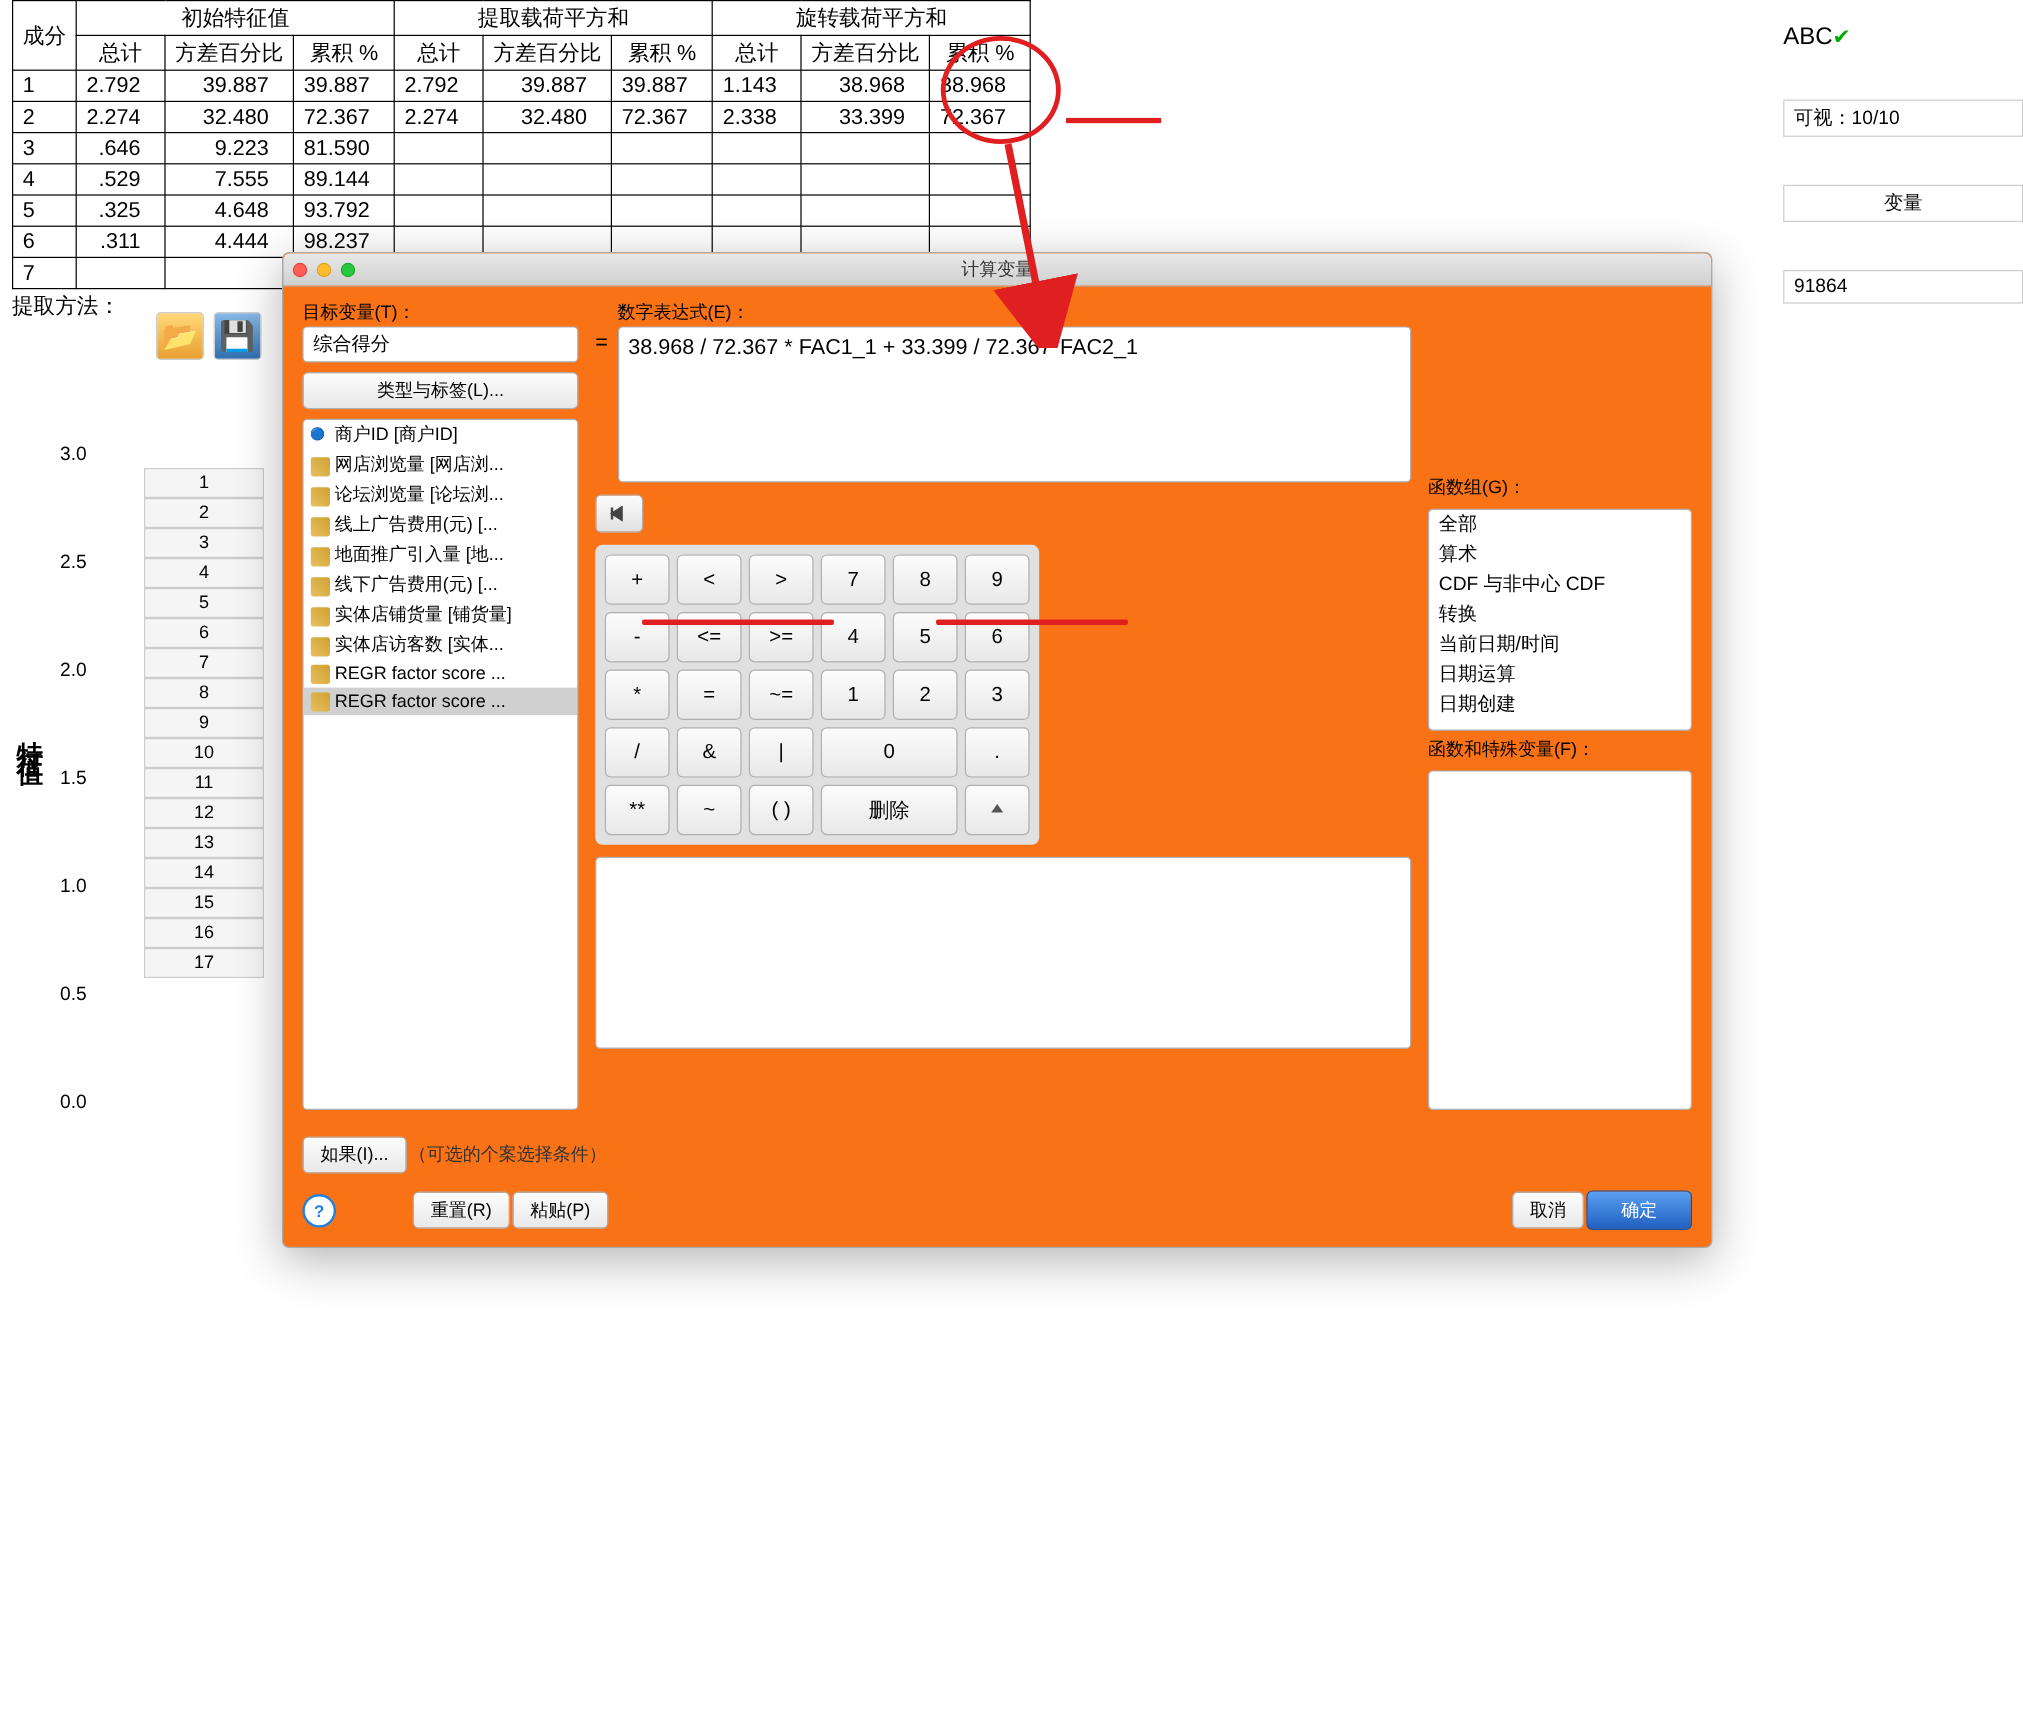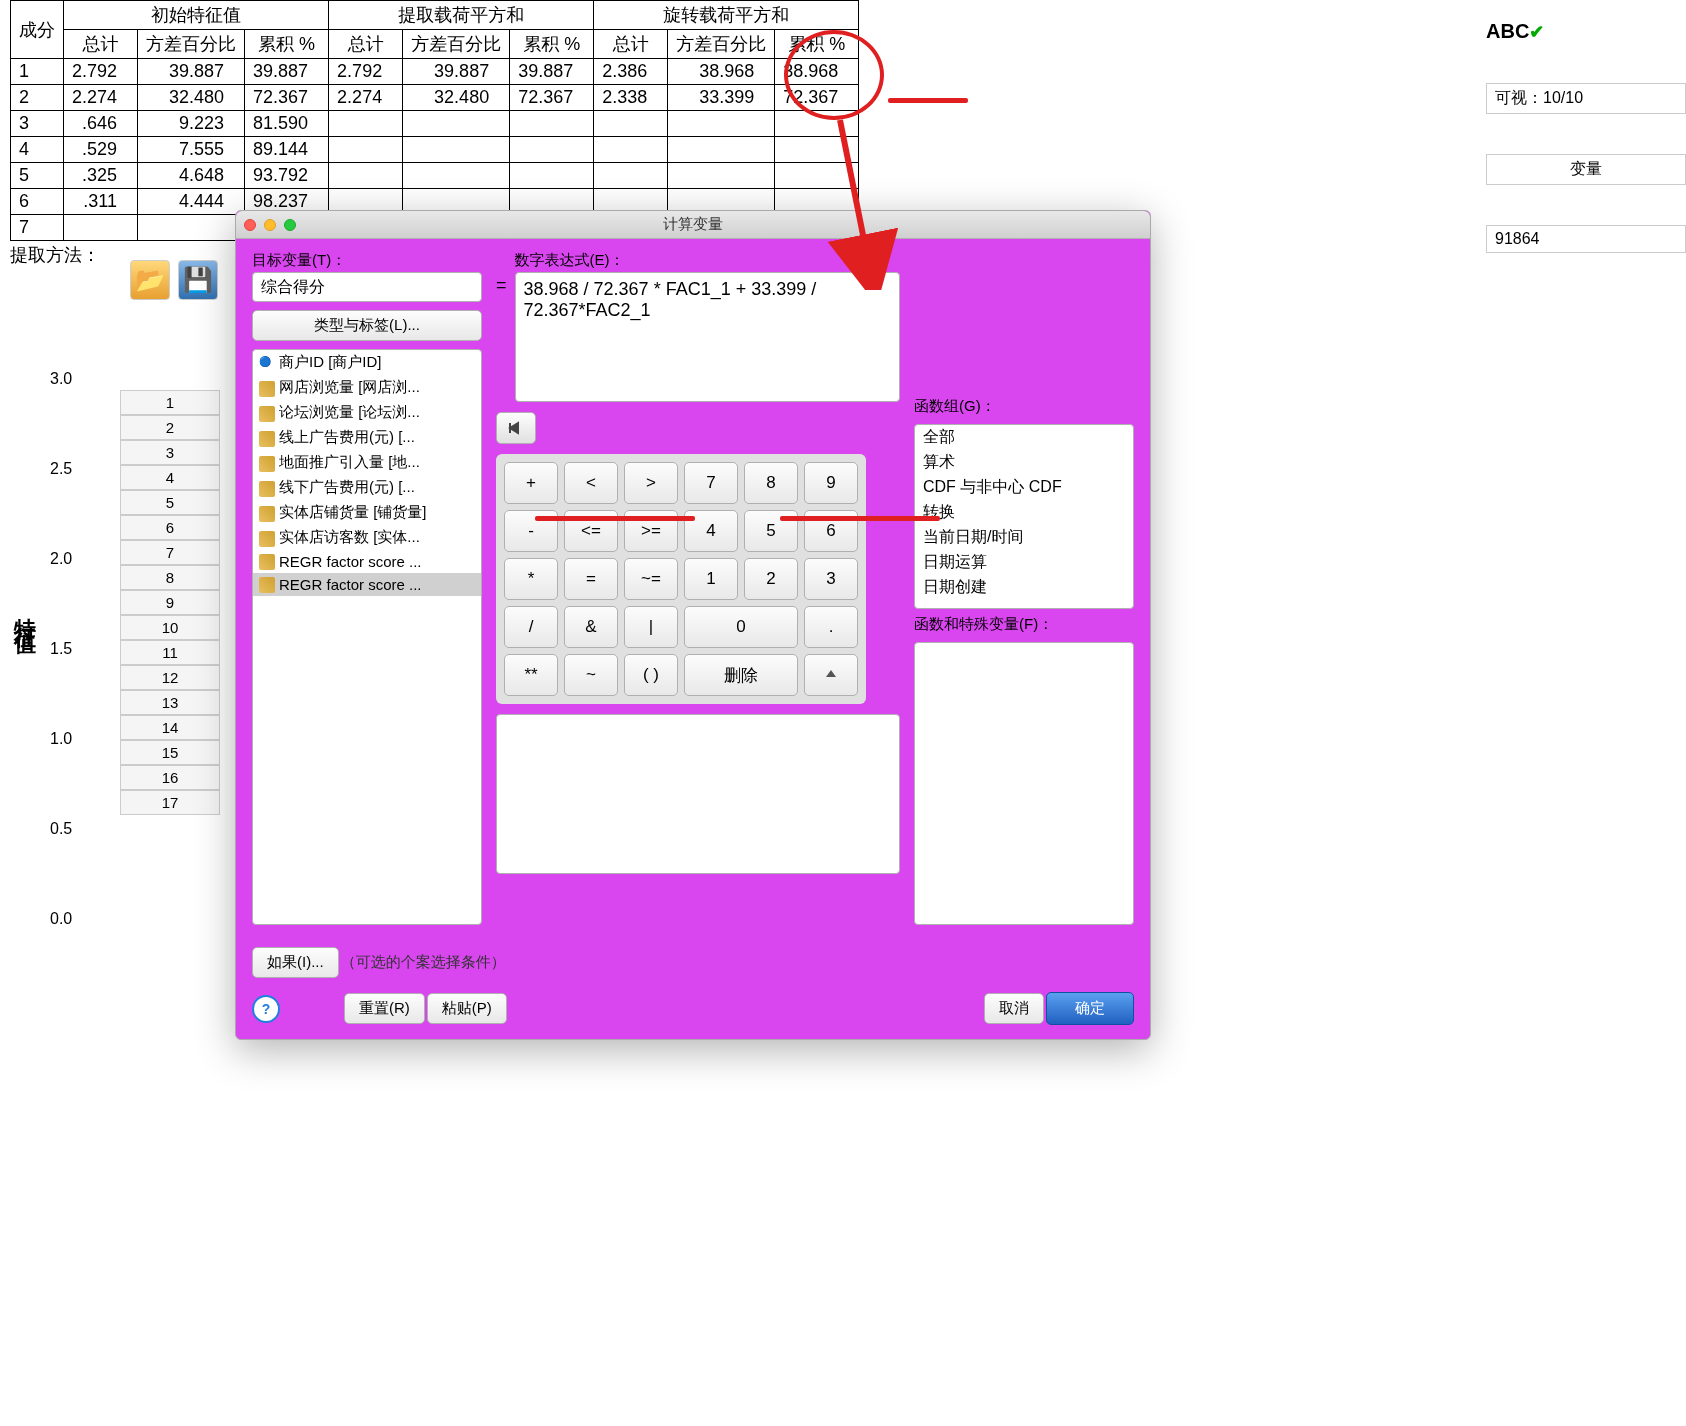--- a/index.html
+++ b/index.html
@@ -7,39 +7,39 @@
 
 
 .bg-table { position: absolute; top: 0; left: 10px; border-collapse: collapse; font-size: 18px; }
 .bg-table th, .bg-table td { border: 1px solid #000; padding: 2px 8px; text-align: center; font-weight: normal; }
 .bg-table .num { text-align: right; padding-right: 20px; }
 .bg-table .comp { text-align: left; padding-left: 8px; }
 .extract-label { position: absolute; top: 243px; left: 10px; font-size: 18px; }
 
 
 .right-frag { position: absolute; right: 0; top: 20px; width: 200px; }
-.abc-icon { font-weight: bold; font-size: 20px; }
+.abc-icon { font-weight: normal; font-size: 20px; }
 .green-check { color: #0a0; font-size: 18px; }
 .right-text { border: 1px solid #ccc; padding: 4px 8px; margin-top: 40px; font-size: 16px; }
 
 
 .chart-area { position: absolute; top: 330px; left: 0; width: 230px; height: 700px; }
 .y-axis-label { position: absolute; left: 10px; top: 270px; writing-mode: vertical-rl; font-size: 22px; font-weight: bold; letter-spacing: 8px; }
 .y-tick { position: absolute; left: 50px; font-size: 16px; }
 .row-headers { position: absolute; top: 60px; left: 120px; width: 100px; }
 .row-header { border: 1px solid #ccc; background: #f5f5f5; text-align: center; padding: 3px 0; font-size: 15px; }
 
 
 .toolbar-bg { position: absolute; top: 260px; left: 130px; display: flex; gap: 8px; }
 .tb-icon { width: 40px; height: 40px; display: flex; align-items: center; justify-content: center; font-size: 24px; border: 1px solid #ccc; border-radius: 4px; }
 .folder { background: linear-gradient(#ffd87a, #e8a030); }
 .disk { background: linear-gradient(#88b8e8, #3070b0); color: #fff; }
 
 
-.dialog { position: absolute; top: 210px; left: 235px; width: 916px; height: 830px; background: #d946ef; border: 1px solid #aaa; border-radius: 6px; box-shadow: 0 10px 40px rgba(0,0,0,0.3); display: flex; flex-direction: column; }
+.dialog { position: absolute; top: 210px; left: 235px; width: 1192px; height: 830px; background: #f97316; border: 1px solid #aaa; border-radius: 6px; box-shadow: 0 10px 40px rgba(0,0,0,0.3); display: flex; flex-direction: column; }
 .titlebar { height: 28px; background: linear-gradient(#e8e8e8, #d0d0d0); border-bottom: 1px solid #b0b0b0; display: flex; align-items: center; padding: 0 8px; border-radius: 6px 6px 0 0; position: relative; }
 .traffic { display: flex; gap: 8px; }
 .dot { width: 12px; height: 12px; border-radius: 50%; }
 .dot.red { background: #ff5f57; border: 1px solid #e0443e; }
 .dot.yellow { background: #ffbd2e; border: 1px solid #dea123; }
 .dot.green { background: #28c940; border: 1px solid #1aab29; }
 .title-text { position: absolute; left: 50%; transform: translateX(-50%); font-size: 15px; color: #333; }
 
 .dialog-body { flex: 1; padding: 12px 16px; display: grid; grid-template-columns: 230px 1fr 220px; gap: 14px; }
 
@@ -107,21 +107,21 @@
   </tbody>
     <tbody id="table-body">
       <tr>
         <td class="comp">1</td>
         <td class="num">2.792</td>
         <td class="num">39.887</td>
         <td class="num">39.887</td>
         <td class="num">2.792</td>
         <td class="num">39.887</td>
         <td class="num">39.887</td>
-        <td class="num">2.386</td>
+        <td class="num">1.143</td>
         <td class="num">38.968</td>
         <td class="num">38.968</td>
       </tr>
       <tr>
         <td class="comp">2</td>
         <td class="num">2.274</td>
         <td class="num">32.480</td>
         <td class="num">72.367</td>
         <td class="num">2.274</td>
         <td class="num">32.480</td>

